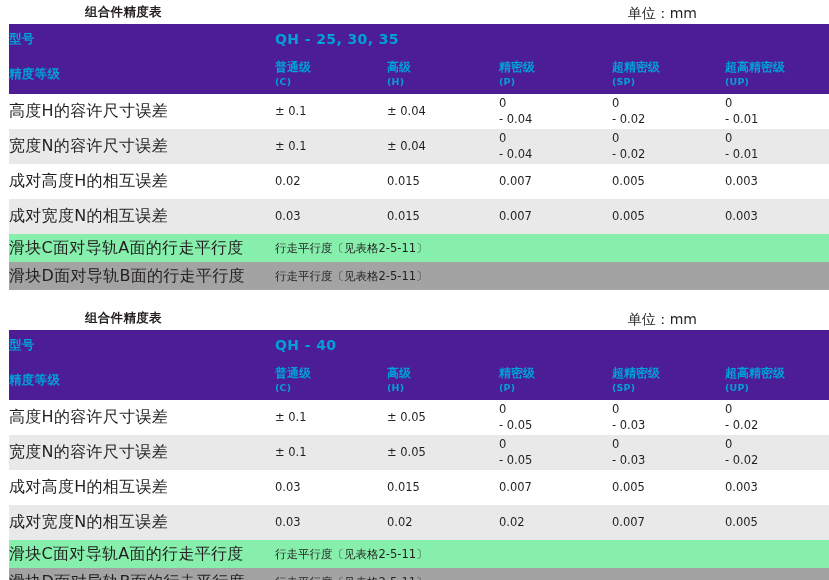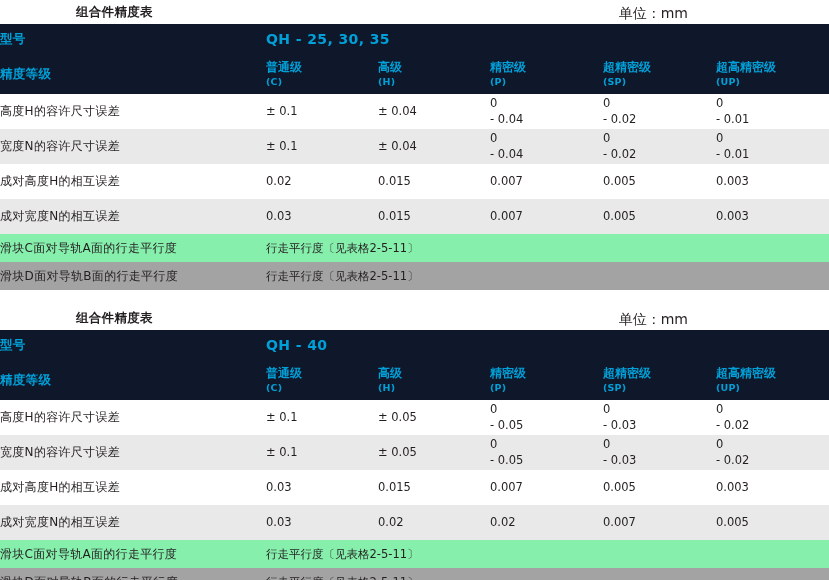--- a/index.html
+++ b/index.html
@@ -9,20 +9,21 @@
     background: #ffffff;
     font-family: "DejaVu Sans", "Liberation Sans", sans-serif;
   }
   body {
     width: 829px;
     height: 580px;
     overflow: hidden;
   }
   .table-block {
     width: 694px;
+    margin-left: 9px;
   }
   .block-header {
     position: relative;
     height: 24px;
   }
   .block-title {
     position: absolute;
     left: 76px;
     top: 4px;
     font-size: 12.5px;
@@ -41,36 +42,36 @@
     width: 829px;
     border-collapse: collapse;
     table-layout: fixed;
   }
   table.spec td {
     padding: 0;
     vertical-align: middle;
   }
   .row-model td,
   .row-grade td {
-    background: #0f172a;
+    background: #4c1d95;
   }
   .row-model { height: 30px; }
   .row-grade { height: 40px; }
   .cell-label {
     width: 266px;
     padding-left: 10px;
     font-size: 12.5px;
     color: #00a0d8;
     font-weight: bold;
     letter-spacing: 0.3px;
   }
   .cell-label.dark {
     color: #231f20;
     font-weight: normal;
-    font-size: 12px;
+    font-size: 16px;
   }
   .cell-model {
     padding-left: 11px;
     font-size: 14px;
     color: #00a0d8;
     font-weight: bold;
     letter-spacing: 0.4px;
   }
   .grade-cell {
     font-size: 12px;

